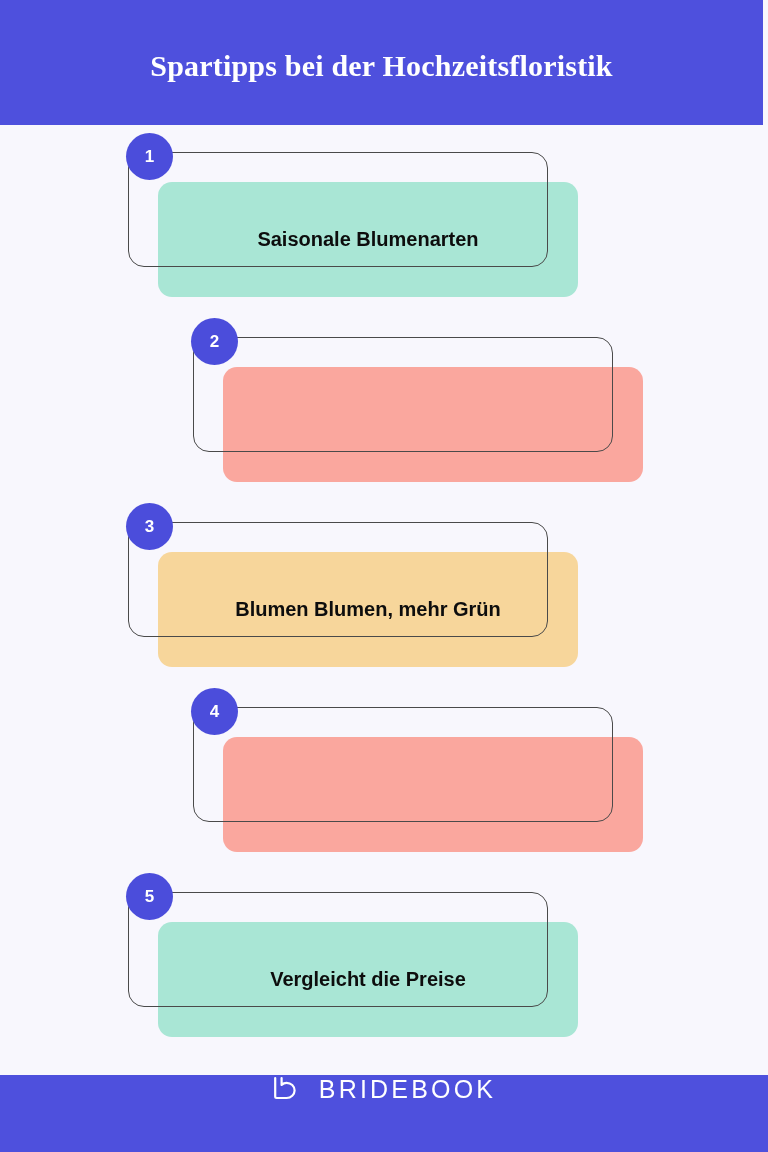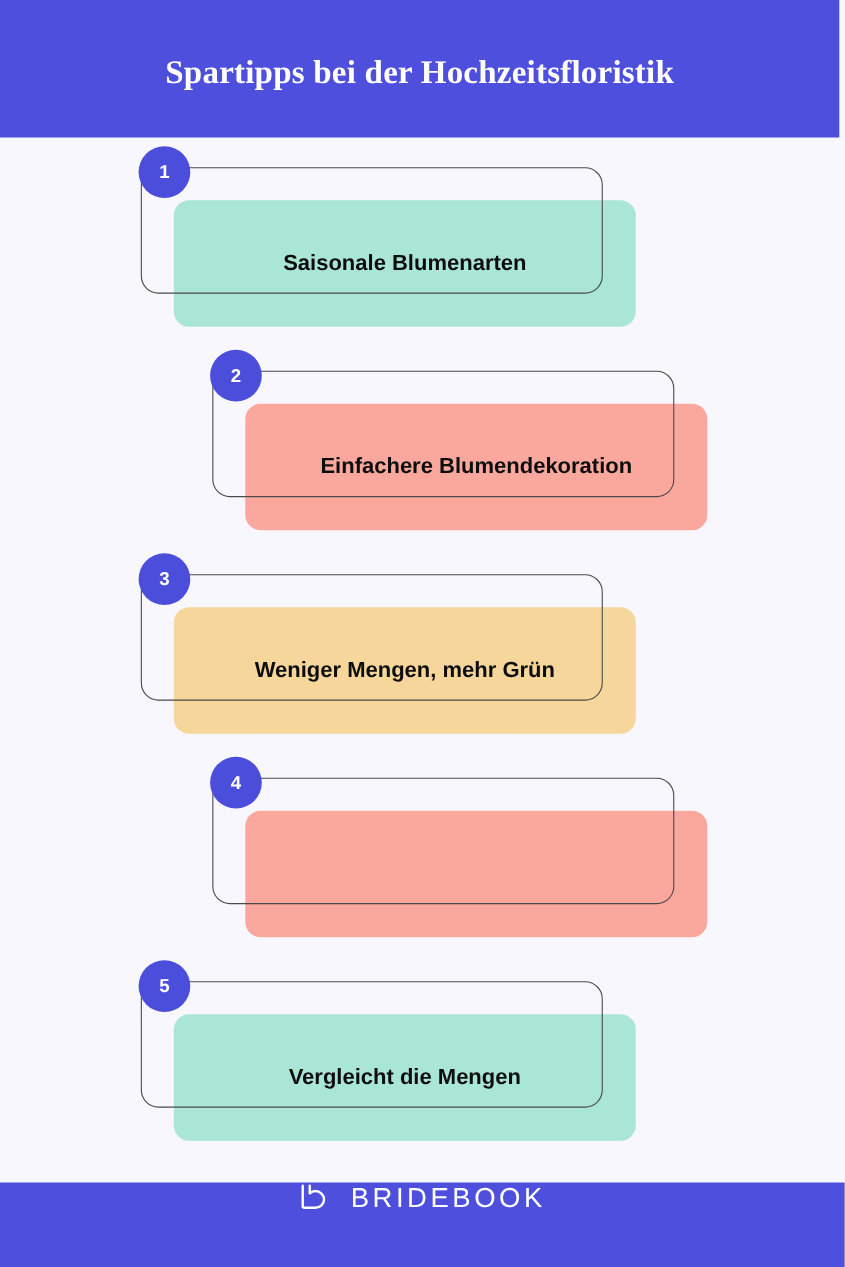--- a/index.html
+++ b/index.html
@@ -149,41 +149,40 @@
   <div class="step" id="step-0" style="left: 128px; top: 27px;">
     <div class="step-fill" id="fill-0" style="background: rgb(169, 230, 213);"></div>
     <div class="step-outline"></div>
     <div class="step-label">Saisonale Blumenarten</div>
     <div class="step-badge">1</div>
   </div>
 
   <div class="step" id="step-1" style="left: 193px; top: 212px;">
     <div class="step-fill" id="fill-1" style="background: rgb(250, 167, 158);"></div>
     <div class="step-outline"></div>
-    <div class="step-label">Einfachere Blumendekoration</div>
     <div class="step-badge">2</div>
   </div>
 
   <div class="step" id="step-2" style="left: 128px; top: 397px;">
     <div class="step-fill" id="fill-2" style="background: rgb(247, 214, 155);"></div>
     <div class="step-outline"></div>
-    <div class="step-label">Weniger Mengen, mehr Grün</div>
+    <div class="step-label">Blumen Blumen, mehr Grün</div>
     <div class="step-badge">3</div>
   </div>
 
   <div class="step" id="step-3" style="left: 193px; top: 582px;">
     <div class="step-fill" id="fill-3" style="background: rgb(250, 167, 158);"></div>
     <div class="step-outline"></div>
     <div class="step-badge">4</div>
   </div>
 
   <div class="step" id="step-4" style="left: 128px; top: 767px;">
     <div class="step-fill" id="fill-4" style="background: rgb(169, 230, 213);"></div>
     <div class="step-outline"></div>
-    <div class="step-label">Vergleicht die Mengen</div>
+    <div class="step-label">Vergleicht die Preise</div>
     <div class="step-badge">5</div>
   </div>
 
 </div>
 
 <div class="footer-band">
   <span class="brand-mark">
     <svg class="brand-mark" viewBox="0 0 26 26" fill="none" xmlns="http://www.w3.org/2000/svg">
       <path d="M3.2 3.0 L3.2 21.6 C3.2 22.4 3.8 23.0 4.6 23.0 L14.6 23.0 C19.0 23.0 22.6 19.6 22.6 15.4 C22.6 11.2 19.0 7.8 14.6 7.8 C12.6 7.8 10.9 8.6 9.6 9.9 L9.6 3.0" stroke="#ffffff" stroke-width="2.2" stroke-linecap="round" stroke-linejoin="round"></path>
     </svg>

